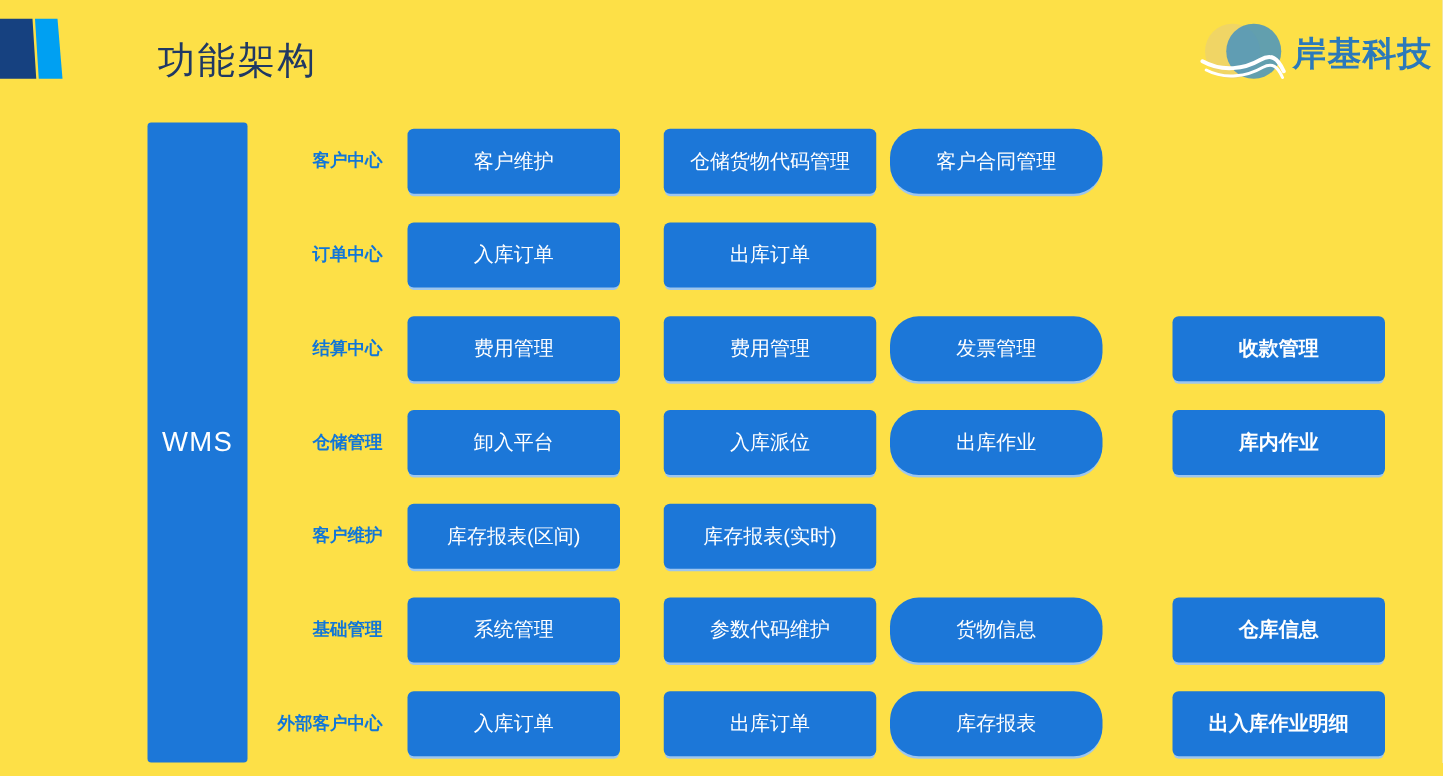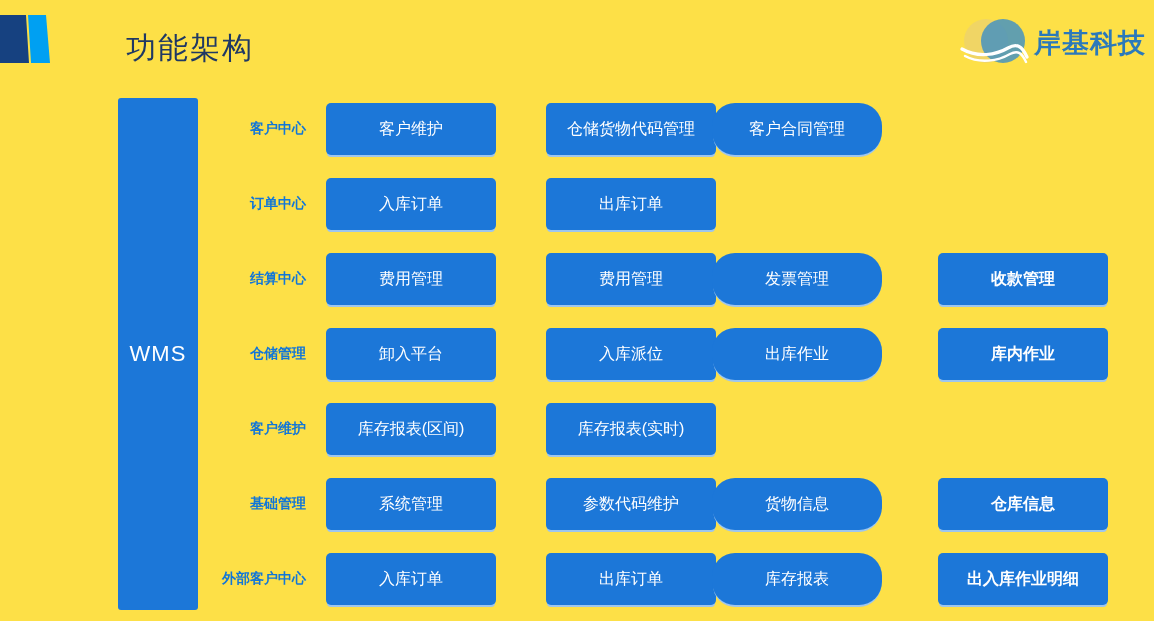--- a/index.html
+++ b/index.html
@@ -95,21 +95,21 @@
     white-space: nowrap;
     margin-left: 16px;
   }
 
   
   .r0 { top: 103px; } .r1 { top: 178px; } .r2 { top: 253px; }
   .r3 { top: 328px; } .r4 { top: 403px; } .r5 { top: 478px; }
   .r6 { top: 553px; text-align: right; }
 
   
-  .c0 { left: 310px; } .c1 { left: 530px; }
+  .c0 { left: 310px; } .c1 { left: 515px; }
   .c2 { left: 696px; border-radius: 23px; } .c3 { left: 922px; font-weight: bold; }
 </style>
 </head>
 <body>
 
 <div class="slide">
 
   <svg class="deco-svg" width="60" height="70" viewBox="0 0 60 70">
     <polygon points="0,15 26,15 29,63 0,63" fill="#164180"></polygon>
     <polygon points="28,15 46,15 50,63 31,63" fill="#00A0F2"></polygon>

